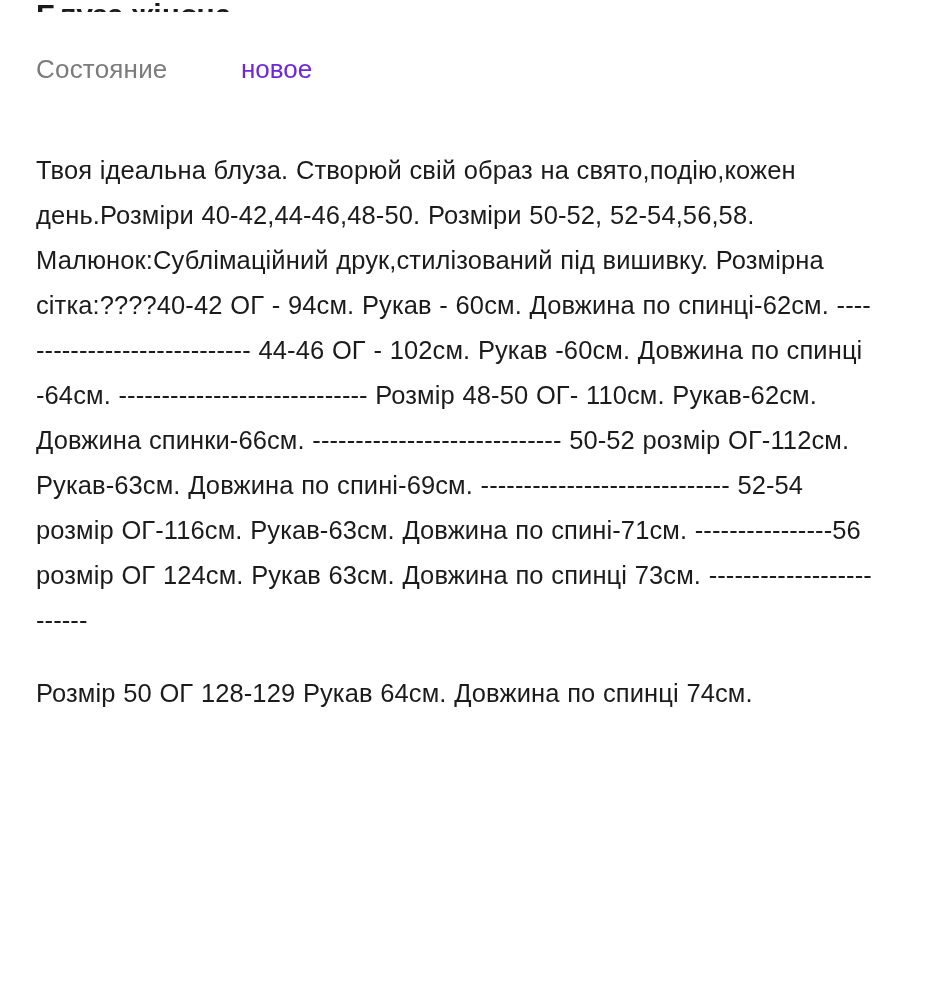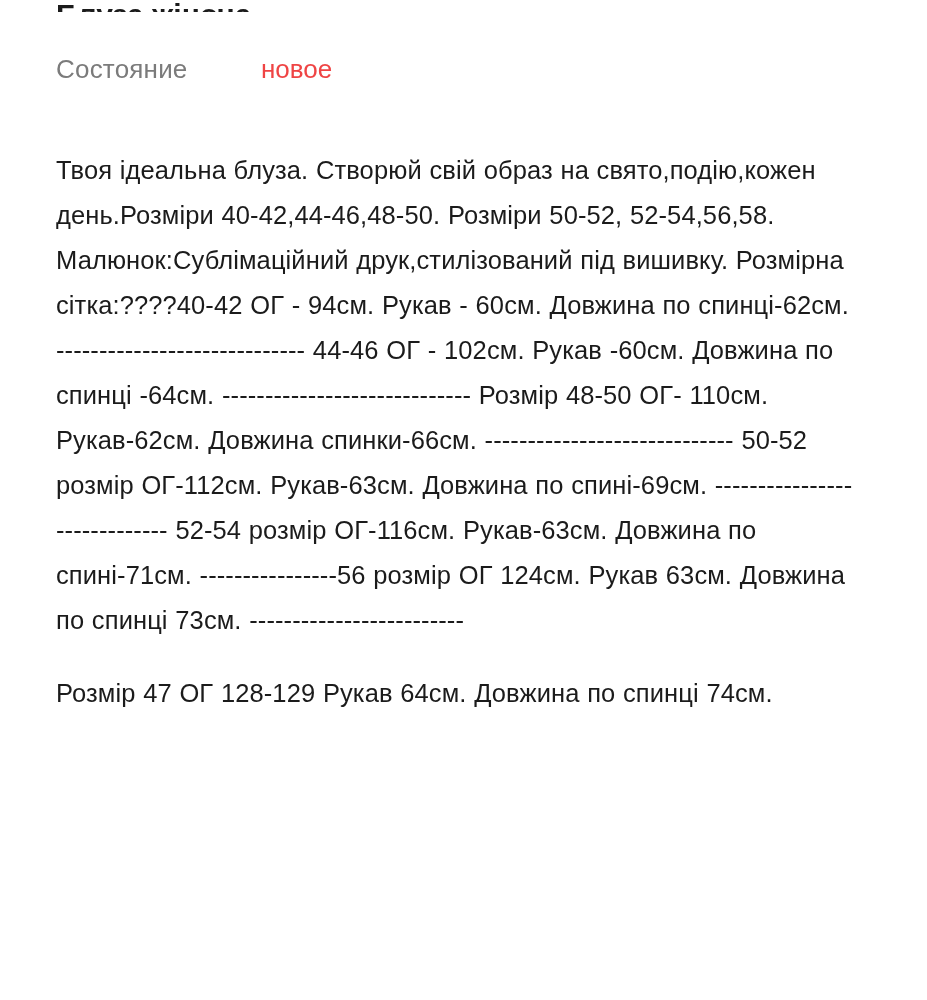--- a/index.html
+++ b/index.html
@@ -12,21 +12,21 @@
     height: 1000px;
     font-family: "Liberation Sans", sans-serif;
     color: #1b1b1b;
     overflow: hidden;
   }
   .page {
     position: relative;
     width: 927px;
     height: 768px;
     box-sizing: border-box;
-    padding: 0 56px;
+    padding: 0 36px;
   }
   .title-strip {
     height: 26px;
     margin: 0 0 0 0;
     display: block;
   }
   .title-strip .title-text {
     display: block;
     font-size: 30px;
     font-weight: bold;
@@ -50,21 +50,21 @@
     color: #7b7b7b;
     line-height: 30px;
     letter-spacing: 0.2px;
   }
   .attr-values {
     font-size: 26px;
     line-height: 30px;
     color: #0f6fd6;
   }
   .attr-values a {
-    color: #ef4444;
+    color: #6d28d9;
     text-decoration: none;
   }
   .attr-values .sep {
     color: #1b1b1b;
   }
   .description {
     margin-top: 36px;
     font-size: 25.5px;
     line-height: 45px;
     color: #1b1b1b;
@@ -96,16 +96,16 @@
       </div>
     </div>
 
     <div class="attr-row">
     </div>
 
   </div>
 
   <div class="description">
     <p>Твоя ідеальна блуза. Створюй свій образ на свято,подію,кожен день.Розміри 40-42,44-46,48-50. Розміри 50-52, 52-54,56,58. Малюнок:Сублімаційний друк,стилізований під вишивку. Розмірна сітка:????40-42 ОГ - 94см. Рукав - 60см. Довжина по спинці-62см. ----------------------------- 44-46 ОГ - 102см. Рукав -60см. Довжина по спинці -64см. ----------------------------- Розмір 48-50 ОГ- 110см. Рукав-62см. Довжина спинки-66см. ----------------------------- 50-52 розмір ОГ-112см. Рукав-63см. Довжина по спині-69см. ----------------------------- 52-54 розмір ОГ-116см. Рукав-63см. Довжина по спині-71см. ----------------56 розмір ОГ 124см. Рукав 63см. Довжина по спинці 73см. -------------------------</p>
-    <p>Розмір 47 ОГ 128-129 Рукав 64см. Довжина по спинці 74см.</p>
+    <p>Розмір 50 ОГ 128-129 Рукав 64см. Довжина по спинці 74см.</p>
   </div>
 
 </div>
 
 </body></html>

